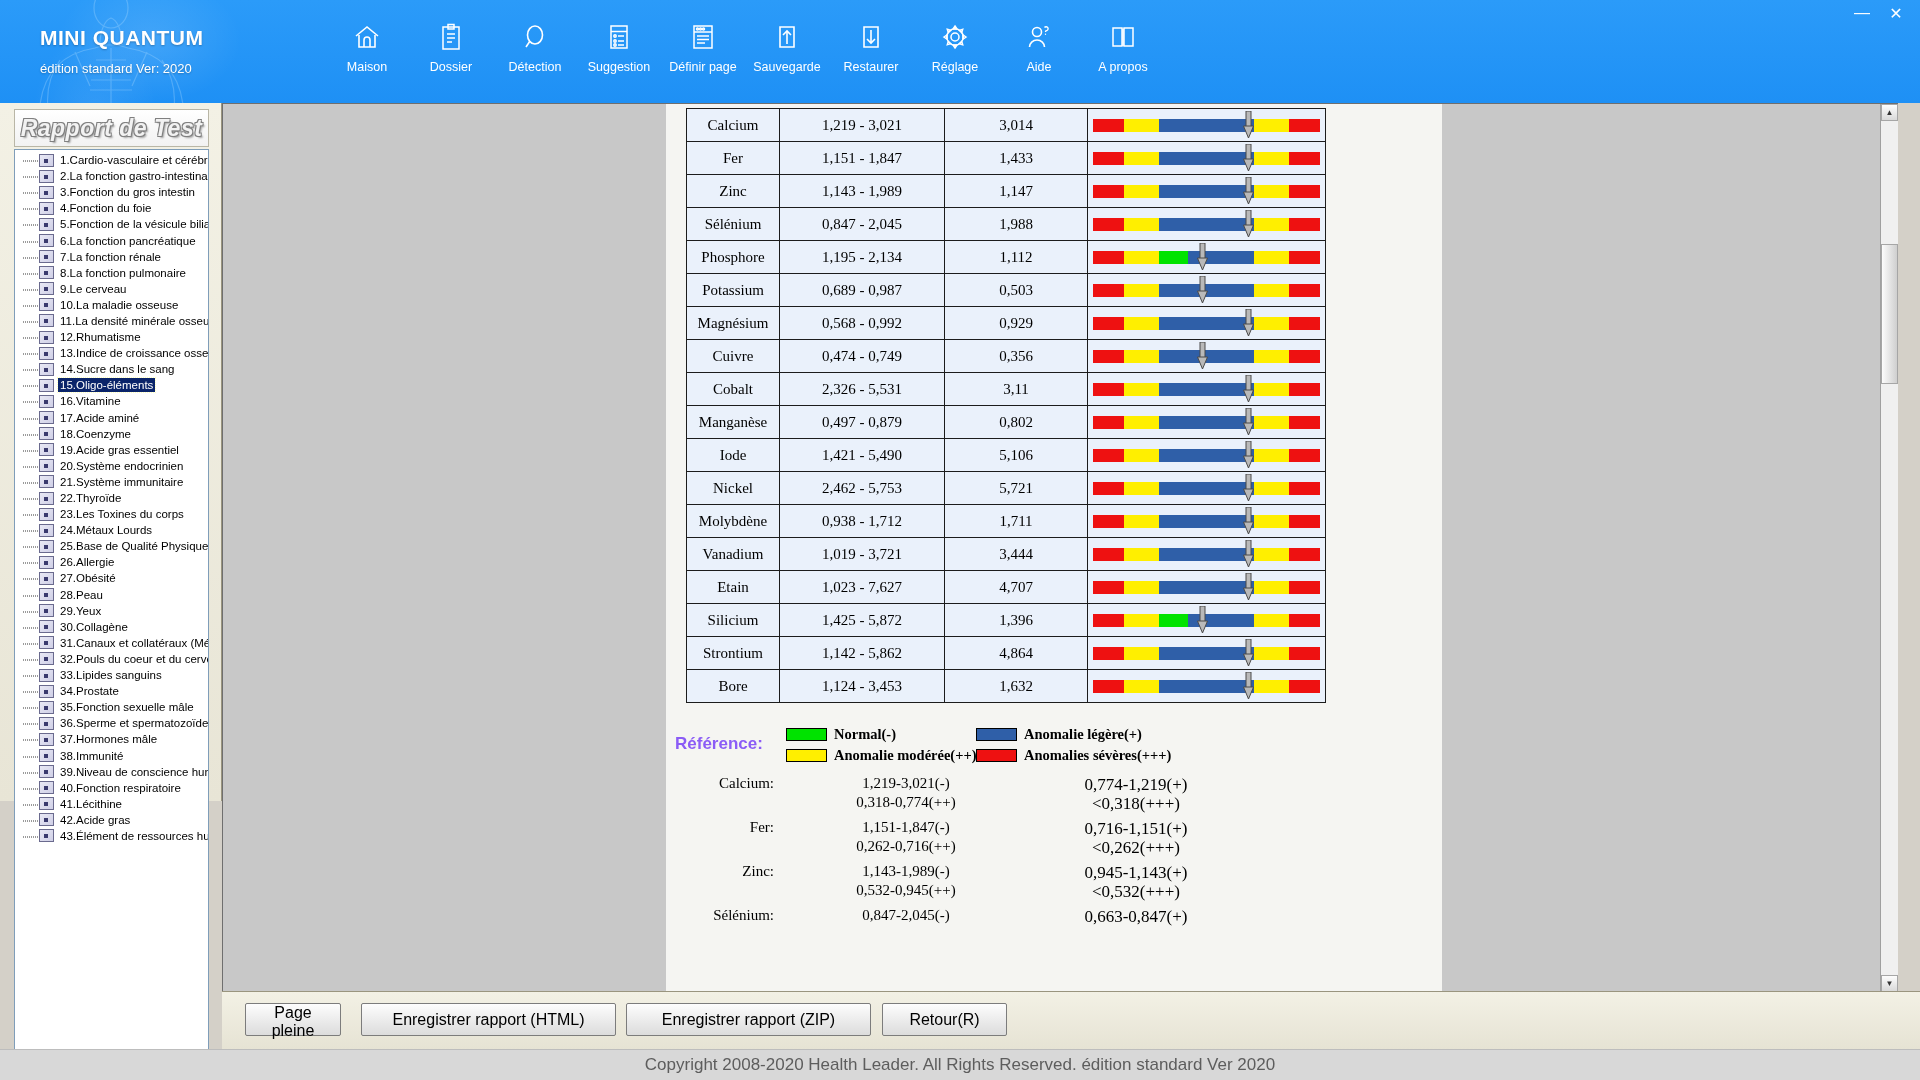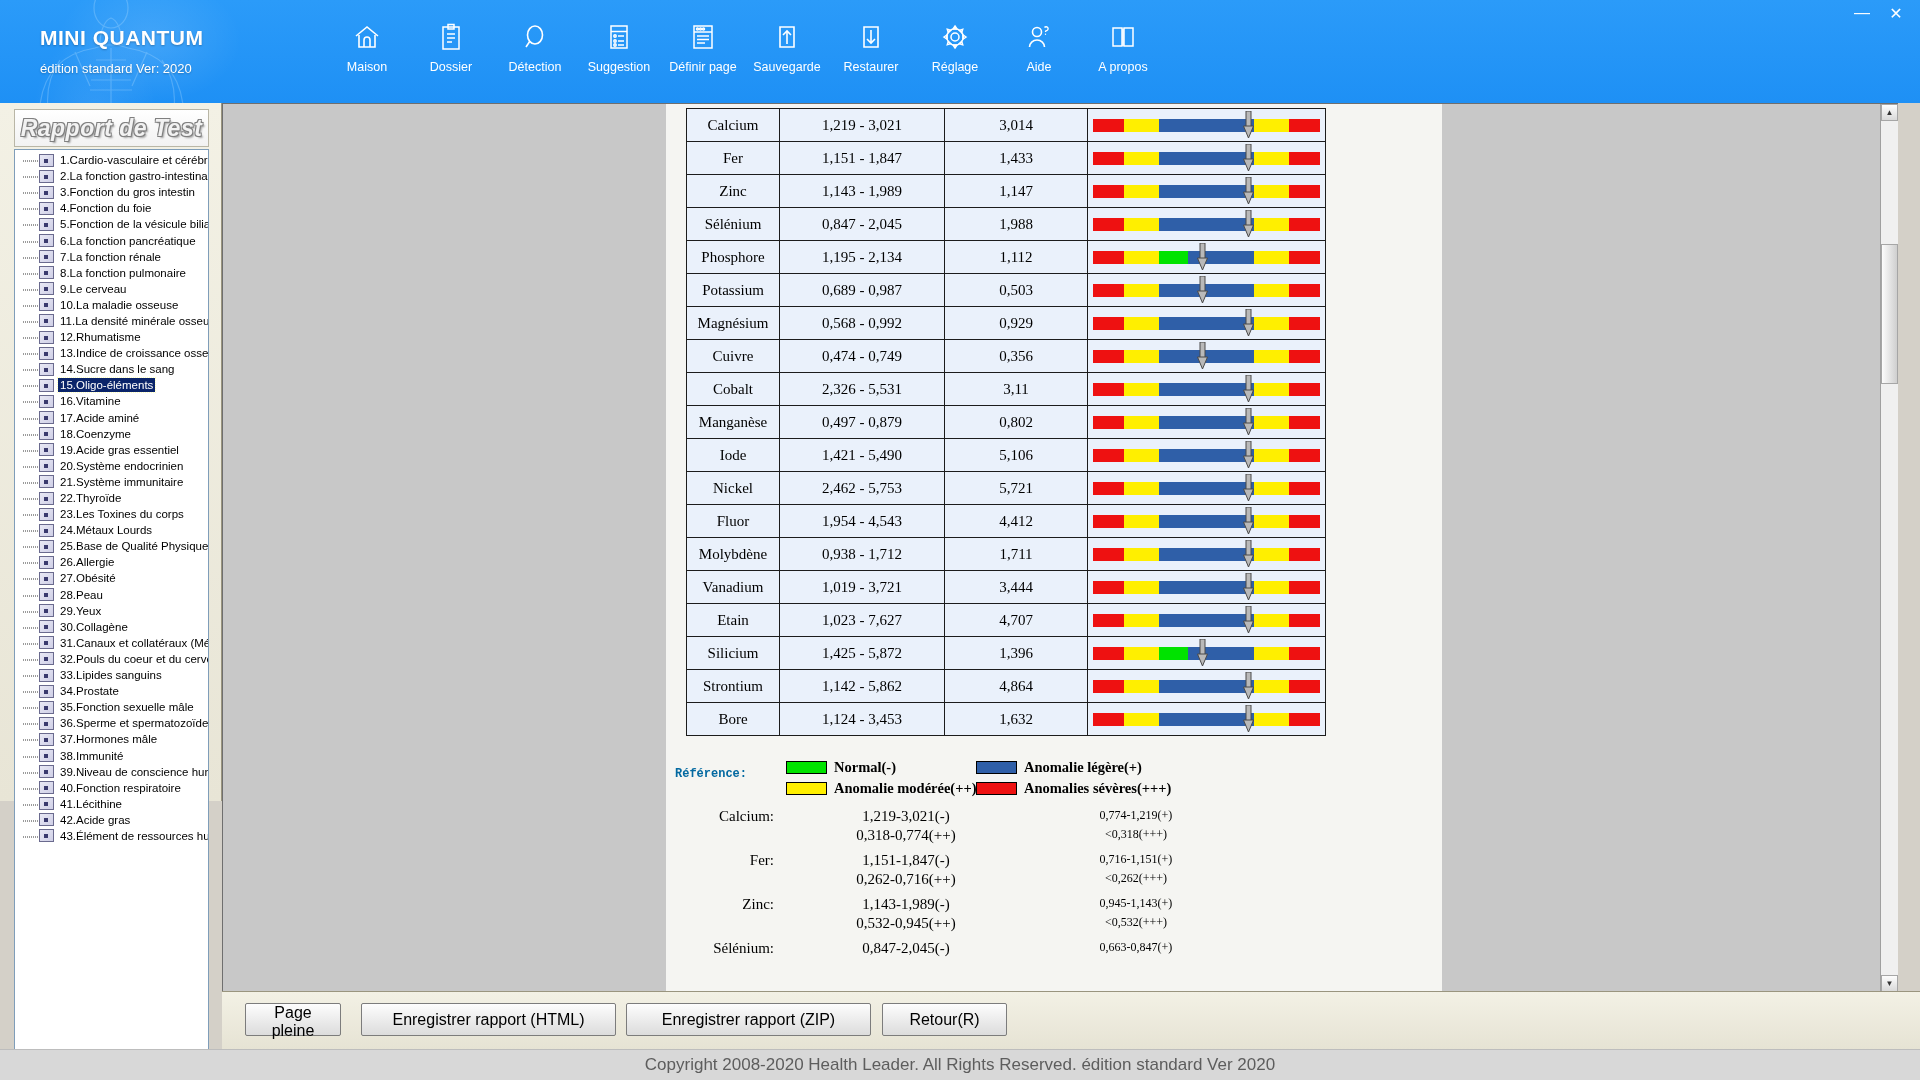--- a/index.html
+++ b/index.html
@@ -129,21 +129,21 @@
   .bar .red  { background:#ee1111; }
   .bar .yel  { background:#ffef00; }
   .bar .blu  { background:#2f5fa8; }
   .bar .grn  { background:#00e300; }
   .marker { position:absolute; top:1px; width:11px; height:28px; }
   .marker svg { display:block; }
 
   .ref-row { margin-top:20px; position:relative; height:44px; }
   .ref-label {
     position:absolute; left:9px; top:11px;
-    font-family:Liberation Mono, monospace; font-size:12px; font-weight:bold; color:#0369a1;
+    font-family:Liberation Sans, sans-serif; font-size:17px; font-weight:bold; color:#8b5cf6;
   }
   .sw-grid { position:absolute; left:120px; top:2px; width:640px; }
   .sw-line { display:flex; align-items:center; height:18px; margin-bottom:3px; }
   .sw-cell { display:flex; align-items:center; }
   .sw-cell.first { width:190px; }
   .sw {
     width:41px; height:13px; border:1px solid #000; margin-right:7px; flex:none;
   }
   .sw-txt { font-family:"Liberation Serif", serif; font-size:14.5px; font-weight:bold; color:#000; white-space:nowrap; }
 
@@ -152,21 +152,21 @@
   .refitem .rname {
     position:absolute; right:668px; top:0;
     font-family:"Liberation Serif", serif; font-size:15px; color:#000; white-space:nowrap;
   }
   .refitem .rcol1 {
     position:absolute; left:125px; top:0; width:230px; text-align:center;
     font-family:"Liberation Serif", serif; font-size:15px; color:#000;
   }
   .refitem .rcol2 {
     position:absolute; left:355px; top:0; width:230px; text-align:center;
-    font-family:"Liberation Serif", serif; font-size:12px; color:#000;
+    font-family:"Liberation Serif", serif; font-size:17px; color:#000;
   }
   .refitem .rcol1b { top:19px; }
   .refitem .rcol2b { top:19px; }
 
   
   .vscroll {
     position:absolute; right:0; top:0; width:18px; height:888px;
     background:#f0f0f0; border-left:1px solid #a0a0a0;
   }
   .vscroll .sbtn {
@@ -833,42 +833,20 @@
                         <path d="M0.5 15 L10.5 15 L5.5 27 Z" fill="#b9b9b9" stroke="#4a4a4a" stroke-width="1"></path>
                       </svg>
                     </div>
                   </div>
                 </td>
               </tr>
               <tr>
                 <td class="c-name">Nickel</td>
                 <td class="c-range">2,462 - 5,753</td>
                 <td class="c-val">5,721</td>
-                <td class="c-bar">
-                  <div class="barwrap">
-                    <div class="bar">
-                      <i class="red" style="width:14%"></i>
-                      <i class="yel" style="width:15%"></i>
-                      <i class="blu" style="width:42%"></i>
-                      <i class="yel" style="width:15%"></i>
-                      <i class="red" style="width:14%"></i>
-                    </div>
-                    <div class="marker" style="left:calc(68% - 5px)">
-                      <svg width="11" height="28" viewBox="0 0 11 28">
-                        <rect x="3" y="0" width="5" height="16" fill="#b9b9b9" stroke="#4a4a4a" stroke-width="1"></rect>
-                        <path d="M0.5 15 L10.5 15 L5.5 27 Z" fill="#b9b9b9" stroke="#4a4a4a" stroke-width="1"></path>
-                      </svg>
-                    </div>
-                  </div>
-                </td>
-              </tr>
-              <tr>
-                <td class="c-name">Fluor</td>
-                <td class="c-range">1,954 - 4,543</td>
-                <td class="c-val">4,412</td>
                 <td class="c-bar">
                   <div class="barwrap">
                     <div class="bar">
                       <i class="red" style="width:14%"></i>
                       <i class="yel" style="width:15%"></i>
                       <i class="blu" style="width:42%"></i>
                       <i class="yel" style="width:15%"></i>
                       <i class="red" style="width:14%"></i>
                     </div>
                     <div class="marker" style="left:calc(68% - 5px)">

